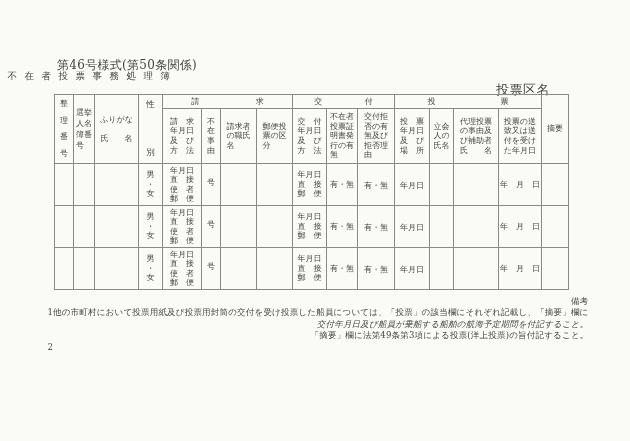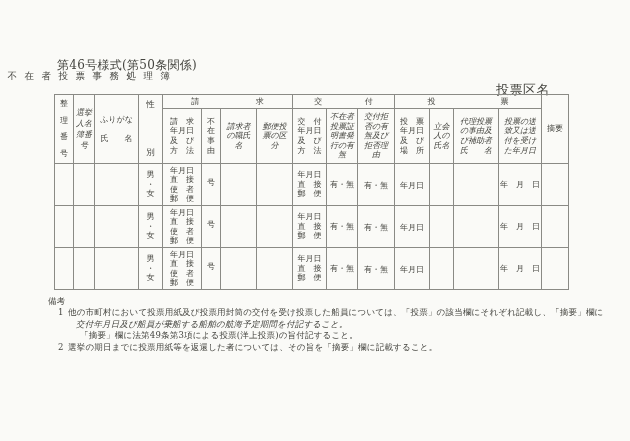--- a/index.html
+++ b/index.html
@@ -25,34 +25,34 @@
     padding:0;font-size:8px;line-height:9.6px;
     text-align:center;vertical-align:middle;
     overflow:hidden;
   }
   tr.r-grp{height:14px;}
   tr.r-sub{height:55px;padding-left:19px;}
   tr.r-data{height:42px;}
   .grp-cell{font-size:8.5px;}
   .grp-in{display:flex;justify-content:space-around;align-items:center;}
   .pre{white-space:pre-line;}
-  .blk{display:inline-block;text-align:center;white-space:pre-line;font-style:italic;}
+  .blk{display:inline-block;text-align:left;white-space:pre-line;}
   .lh16{line-height:16.5px;}
   .lh11{line-height:11px;}
   .lh19{line-height:19px;}
   .lh93{line-height:9.4px;}
   .sex-spread{display:flex;flex-direction:column;justify-content:space-between;
               align-items:center;height:62px;padding:2px 0;box-sizing:border-box;font-size:8.5px;}
   td.v-top{vertical-align:top;}
   td.v-top > div{padding-top:2px;}
   td.v-bot{vertical-align:bottom;}
   td.v-bot > div{padding-bottom:4px;}
 
-  .notes{position:absolute;left:48px;top:296px;font-size:8.5px;line-height:11.4px;
-         letter-spacing:0.2px;}
+  .notes{position:absolute;left:33px;top:296px;font-size:8.5px;line-height:11.4px;
+         letter-spacing:0.2px;text-align:right;}
   .note-line{white-space:nowrap;}
   .nl-item{display:flex;}
   .nl-item .num{width:10px;flex:none;}
   .ind-a{margin-left:28px;font-style:italic;}
   .ind-b{margin-left:27px;}
   .ind-c{margin-left:32px;}
   .nl-item{margin-left:10px;}
 </style>
 </head>
 <body>
@@ -313,17 +313,16 @@
   <div class="notes">
     <div class="note-line">備考</div>
     <div class="note-line nl-item">
       <span class="num">1</span>
       <span class="txt">他の市町村において投票用紙及び投票用封筒の交付を受け投票した船員については、「投票」の該当欄にそれぞれ記載し、「摘要」欄に</span>
     </div>
     <div class="note-line ind-a">交付年月日及び船員が乗船する船舶の航海予定期間を付記すること。</div>
     <div class="note-line ind-c">「摘要」欄に法第49条第3項による投票(洋上投票)の旨付記すること。</div>
     <div class="note-line nl-item">
       <span class="num">2</span>
-      <span class="txt">選挙の期日までに投票用紙等を返還した者については、その旨を「摘要」欄に記載すること。</span>
     </div>
   </div>
 
 </div>
 
 </body></html>

